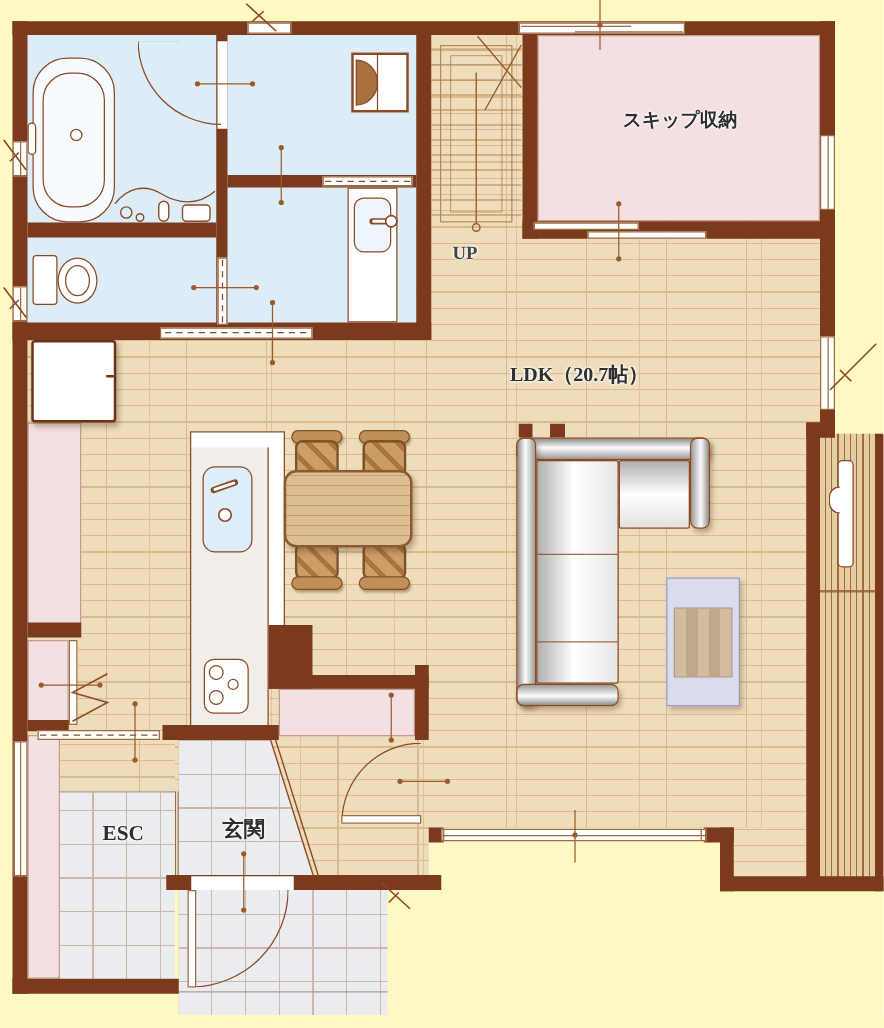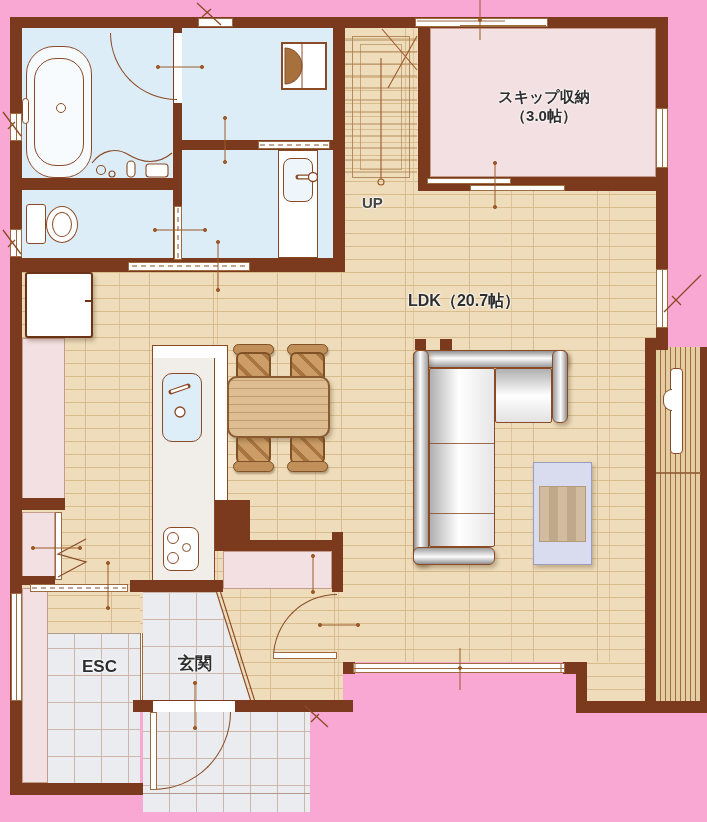--- a/index.html
+++ b/index.html
@@ -1,17 +1,17 @@
 <!DOCTYPE html>
 <html style="--wall: #7b3a1d; --wood-base: #eedcba; --wood-line: #d9bc8e; --water-room: #ddedf7; --storage-pink: #f3e0e2; --tile: #eaecef; --tile-line: #cdb6aa; --deck-base: #e4cda2; --deck-line: #a06c3c; --outline: #8a4a26; --label-text: #2e2e2e; --table-wood: #dcbe92; --chair-wood: #c1905a; --rug: #d9dbee; --mat-stripe: #d2bc9f;"><head>
 <meta charset="utf-8">
 <style>
   html,body{margin:0;padding:0;background:#fff;}
-  #plan{position:relative;width:707px;height:822px;background:#f9a8d4;overflow:hidden;
-        font-family:Liberation Sans, sans-serif;}
+  #plan{position:relative;width:707px;height:822px;background:#fef9c3;overflow:hidden;
+        font-family:Liberation Serif, serif;}
   .abs{position:absolute;box-sizing:border-box;}
   .wall{background:var(--wall);}
   .wood{background-color:var(--wood-base);
     background-image:
       repeating-linear-gradient(0deg, transparent 0 12px, var(--wood-line) 12px 13px),
       repeating-linear-gradient(90deg, transparent 0 63px, rgba(170,125,70,.35) 63px 64px),
       repeating-linear-gradient(90deg, transparent 0 97px, rgba(170,125,70,.25) 97px 98px);}
   .blue{background:var(--water-room);}
   .pink{background:var(--storage-pink);border:1px solid rgba(138,74,38,.45);}
   .tile{background-color:var(--tile);
@@ -262,20 +262,19 @@
         <circle cx="495" cy="207" r="1.6"></circle>
       <path d="M480 0 V40" fill="none"></path>
         <circle cx="480" cy="20" r="1.6"></circle>
       <path d="M460 648 V690" fill="none"></path>
         <circle cx="460" cy="668" r="1.6"></circle>
     </g>
   </svg>
 
   <div class="lbl" style="left:460px;top:88px;width:168px;text-align:center;font-size:15px">
     <div>スキップ収納</div>
-    <div>（3.0帖）</div>
   </div>
   <div class="lbl" style="left:408px;top:291px">LDK（20.7帖）</div>
   <div class="lbl" style="left:362px;top:194px;font-size:15px;font-weight:600;color:#444">UP</div>
   <div class="lbl" style="left:82px;top:656px;font-size:17px">ESC</div>
   <div class="lbl" style="left:178px;top:653px;font-size:17px">玄関</div>
 
 </div>
 
 </body></html>

